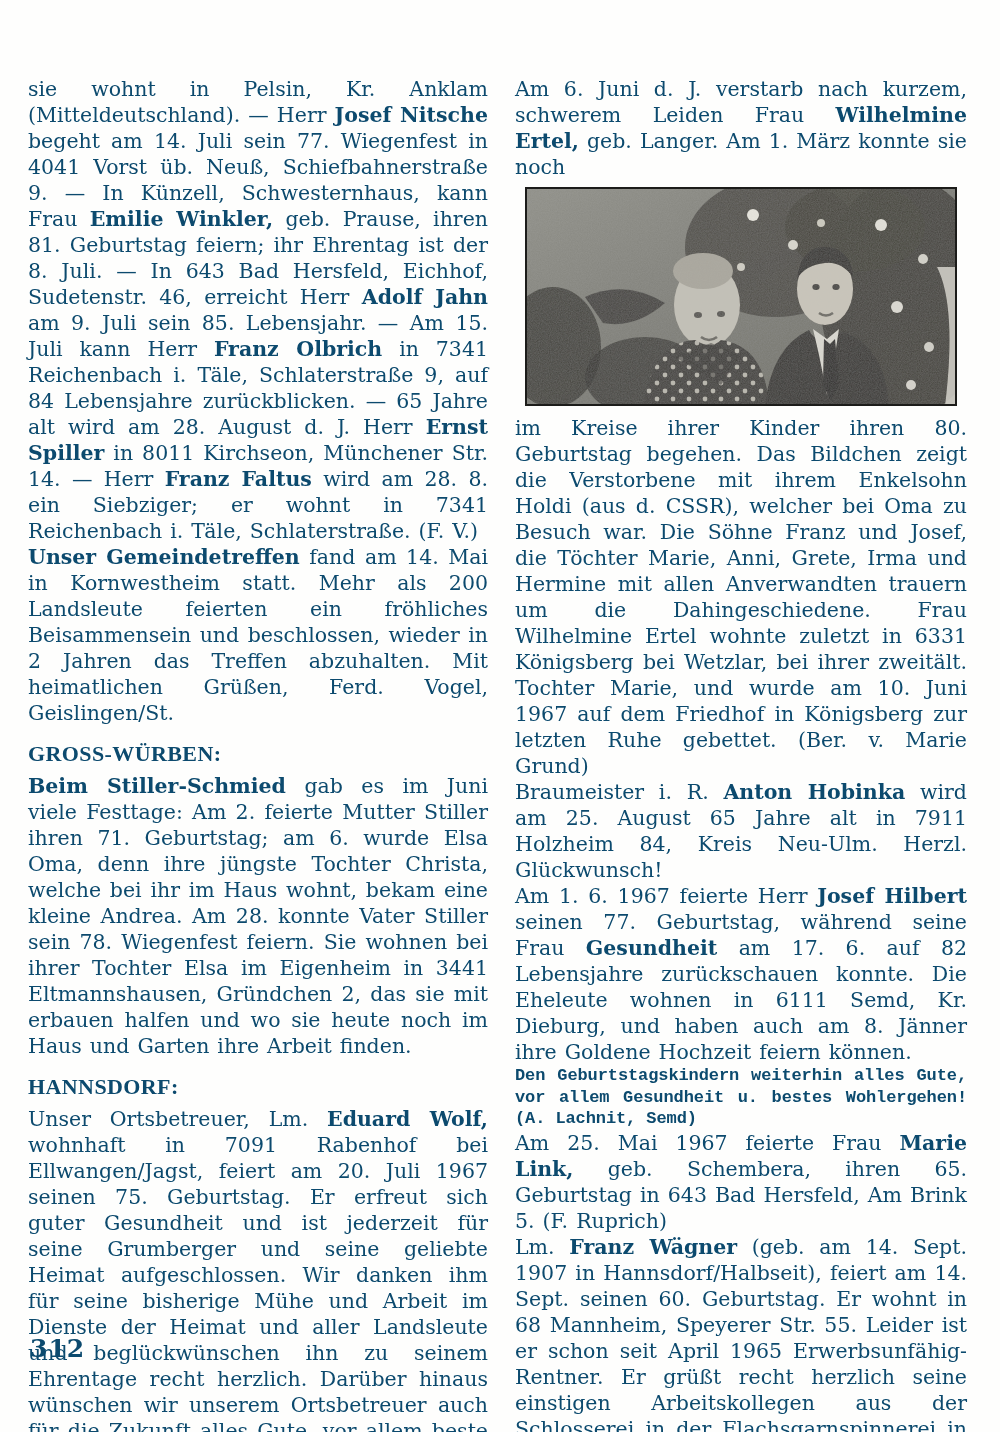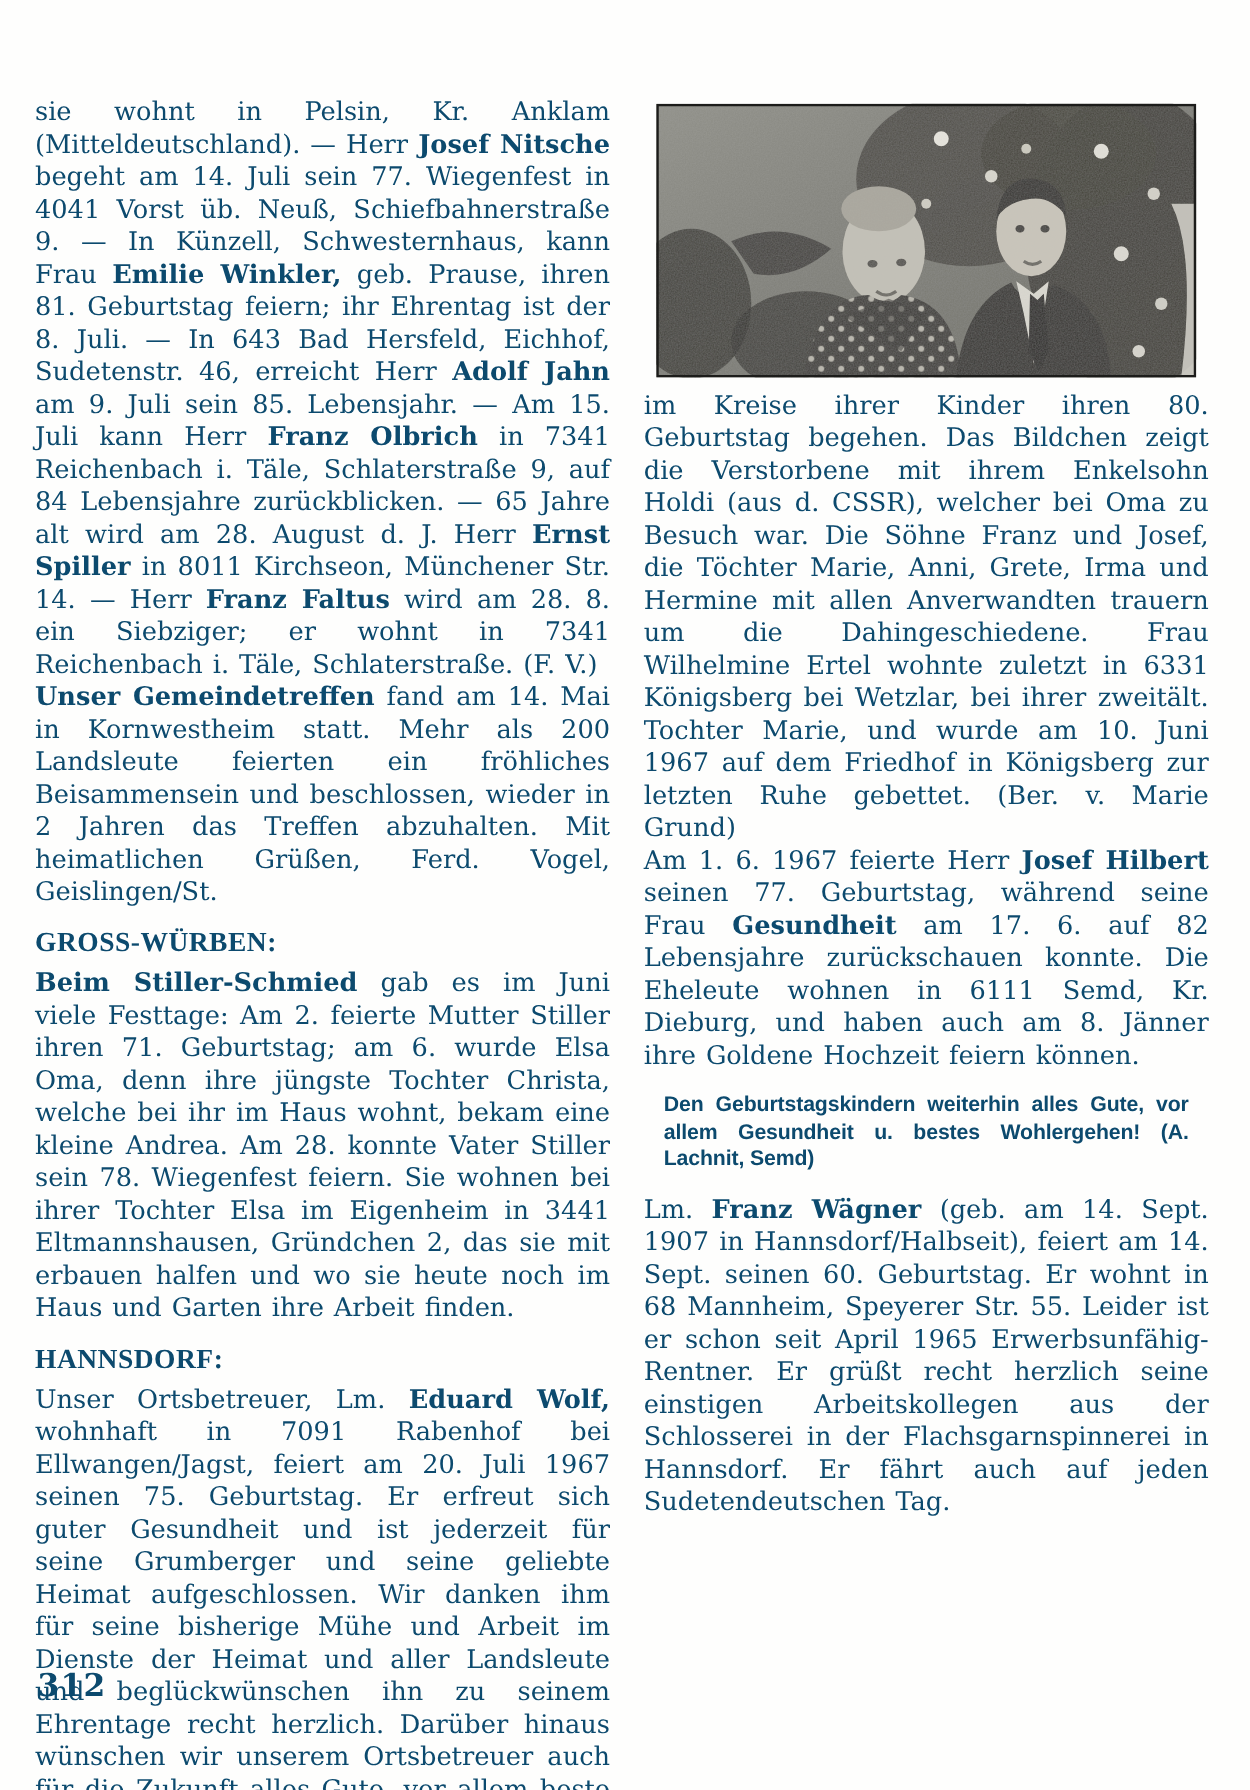--- a/index.html
+++ b/index.html
@@ -21,22 +21,22 @@
   .col-left  { width: 460px; margin-right: 27px; }
   .col-right { width: 452px; }
   p.para {
     margin: 0;
     font-size: 20.5px;
     line-height: 26px;
     text-align: justify;
     word-spacing: 1.5px;
   }
   p.small {
-    margin: 16px;
-    font-family: Liberation Sans, sans-serif;
+    margin: 0;
+    font-family: Liberation Mono, monospace;
     font-weight: 700;
     font-size: 17px;
     line-height: 21.5px;
     text-align: justify;
     letter-spacing: -0.1px;
   }
   h2.heading {
     margin: 15px 0 6px 0;
     font-size: 22px;
     line-height: 26px;
@@ -68,20 +68,21 @@
   <div class="columns">
     <div class="col col-left">
         <p class="para"><span>sie wohnt in Pelsin, Kr. Anklam (Mitteldeutschland). — Herr </span><span class="b">Josef Nitsche</span><span> begeht am 14. Juli sein 77. Wiegenfest in 4041 Vorst üb. Neuß, Schiefbahnerstraße 9. — In Künzell, Schwesternhaus, kann Frau </span><span class="b">Emilie Winkler,</span><span> geb. Prause, ihren 81. Geburtstag feiern; ihr Ehrentag ist der 8. Juli. — In 643 Bad Hersfeld, Eichhof, Sudetenstr. 46, erreicht Herr </span><span class="b">Adolf Jahn</span><span> am 9. Juli sein 85. Lebensjahr. — Am 15. Juli kann Herr </span><span class="b">Franz Olbrich</span><span> in 7341 Reichenbach i. Täle, Schlaterstraße 9, auf 84 Lebensjahre zurückblicken. — 65 Jahre alt wird am 28. August d. J. Herr </span><span class="b">Ernst Spiller</span><span> in 8011 Kirchseon, Münchener Str. 14. — Herr </span><span class="b">Franz Faltus</span><span> wird am 28. 8. ein Siebziger; er wohnt in 7341 Reichenbach i. Täle, Schlaterstraße. (F. V.)</span></p>
         <p class="para"><span class="b">Unser Gemeindetreffen</span><span> fand am 14. Mai in Kornwestheim statt. Mehr als 200 Landsleute feierten ein fröhliches Beisammensein und beschlossen, wieder in 2 Jahren das Treffen abzuhalten. Mit heimatlichen Grüßen, Ferd. Vogel, Geislingen/St.</span></p>
         <h2 class="heading"><span class="b">GROSS-WÜRBEN:</span></h2>
         <p class="para"><span class="b">Beim Stiller-Schmied</span><span> gab es im Juni viele Festtage: Am 2. feierte Mutter Stiller ihren 71. Geburtstag; am 6. wurde Elsa Oma, denn ihre jüngste Tochter Christa, welche bei ihr im Haus wohnt, bekam eine kleine Andrea. Am 28. konnte Vater Stiller sein 78. Wiegenfest feiern. Sie wohnen bei ihrer Tochter Elsa im Eigenheim in 3441 Eltmannshausen, Gründchen 2, das sie mit erbauen halfen und wo sie heute noch im Haus und Garten ihre Arbeit finden.</span></p>
         <h2 class="heading"><span class="b">HANNSDORF:</span></h2>
         <p class="para"><span>Unser Ortsbetreuer, Lm. </span><span class="b">Eduard Wolf,</span><span> wohnhaft in 7091 Rabenhof bei Ellwangen/Jagst, feiert am 20. Juli 1967 seinen 75. Geburtstag. Er erfreut sich guter Gesundheit und ist jederzeit für seine Grumberger und seine geliebte Heimat aufgeschlossen. Wir danken ihm für seine bisherige Mühe und Arbeit im Dienste der Heimat und aller Landsleute und beglückwünschen ihn zu seinem Ehrentage recht herzlich. Darüber hinaus wünschen wir unserem Ortsbetreuer auch für die Zukunft alles Gute, vor allem beste Gesundheit!</span></p>
       </div>
     <div class="col col-right">
+        <p class="para"><span>Am 6. Juni d. J. verstarb nach kurzem, schwerem Leiden Frau </span><span class="b">Wilhelmine Ertel,</span><span> geb. Langer. Am 1. März konnte sie noch</span></p>
   <div class="photo-wrap" role="img" aria-label="black-and-white photo of the deceased Wilhelmine Ertel with her grandson Holdi in front of a decorated Christmas tree">
     <svg width="432" height="219" viewBox="0 0 432 219" xmlns="http://www.w3.org/2000/svg">
       <defs>
         <linearGradient id="wallGrad" x1="0" y1="0" x2="1" y2="1">
           <stop offset="0" stop-color="#8f8f88"></stop>
           <stop offset="0.5" stop-color="#7d7d76"></stop>
           <stop offset="1" stop-color="#6d6d66"></stop>
         </linearGradient>
         <pattern id="dots" width="16" height="16" patternUnits="userSpaceOnUse">
           <rect width="16" height="16" fill="#403e3a"></rect>
@@ -133,19 +134,21 @@
         <ellipse cx="311" cy="100" rx="3.6" ry="3" fill="#403e3a"></ellipse>
         <path d="M294 126 q7 5 14 0" stroke="#6b6962" stroke-width="2.5" fill="none"></path>
         <path d="M240 219 q6 -58 44 -76 q8 18 34 2 q42 14 46 74 z" fill="#363430"></path>
         <path d="M288 142 l14 10 12 -10 -4 26 -8 40 -8 -40 z" fill="#dad8d0"></path>
         <path d="M299 152 l6 5 5 -5 4 46 -8 16 -8 -16 z" fill="#2a2825"></path>
       </g>
       <rect x="1" y="1" width="430" height="217" fill="none" stroke="#1c1c1a" stroke-width="2"></rect>
     </svg>
   </div>
 <p class="para"><span>im Kreise ihrer Kinder ihren 80. Geburtstag begehen. Das Bildchen zeigt die Verstorbene mit ihrem Enkelsohn Holdi (aus d. CSSR), welcher bei Oma zu Besuch war. Die Söhne Franz und Josef, die Töchter Marie, Anni, Grete, Irma und Hermine mit allen Anverwandten trauern um die Dahingeschiedene. Frau Wilhelmine Ertel wohnte zuletzt in 6331 Königsberg bei Wetzlar, bei ihrer zweitält. Tochter Marie, und wurde am 10. Juni 1967 auf dem Friedhof in Königsberg zur letzten Ruhe gebettet. (Ber. v. Marie Grund)</span></p>
+        <p class="para"><span>Braumeister i. R. </span><span class="b">Anton Hobinka</span><span> wird am 25. August 65 Jahre alt in 7911 Holzheim 84, Kreis Neu-Ulm. Herzl. Glückwunsch!</span></p>
         <p class="para"><span>Am 1. 6. 1967 feierte Herr </span><span class="b">Josef Hilbert</span><span> seinen 77. Geburtstag, während seine Frau </span><span class="b">Gesundheit</span><span> am 17. 6. auf 82 Lebensjahre zurückschauen konnte. Die Eheleute wohnen in 6111 Semd, Kr. Dieburg, und haben auch am 8. Jänner ihre Goldene Hochzeit feiern können.</span></p>
         <p class="small"><span>Den Geburtstagskindern weiterhin alles Gute, vor allem Gesundheit u. bestes Wohlergehen! (A. Lachnit, Semd)</span></p>
+        <p class="para"><span>Am 25. Mai 1967 feierte Frau </span><span class="b">Marie Link,</span><span> geb. Schembera, ihren 65. Geburtstag in 643 Bad Hersfeld, Am Brink 5. (F. Ruprich)</span></p>
         <p class="para"><span>Lm. </span><span class="b">Franz Wägner</span><span> (geb. am 14. Sept. 1907 in Hannsdorf/Halbseit), feiert am 14. Sept. seinen 60. Geburtstag. Er wohnt in 68 Mannheim, Speyerer Str. 55. Leider ist er schon seit April 1965 Erwerbsunfähig-Rentner. Er grüßt recht herzlich seine einstigen Arbeitskollegen aus der Schlosserei in der Flachsgarnspinnerei in Hannsdorf. Er fährt auch auf jeden Sudetendeutschen Tag.</span></p>
       </div>
   </div>
   <div class="page-number">312</div>
 </div>
 
 </body></html>

